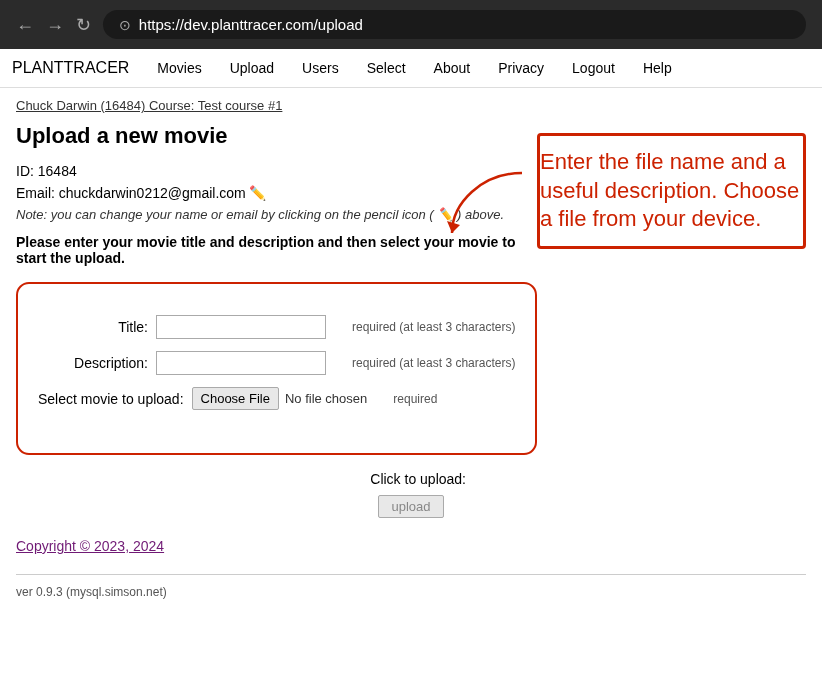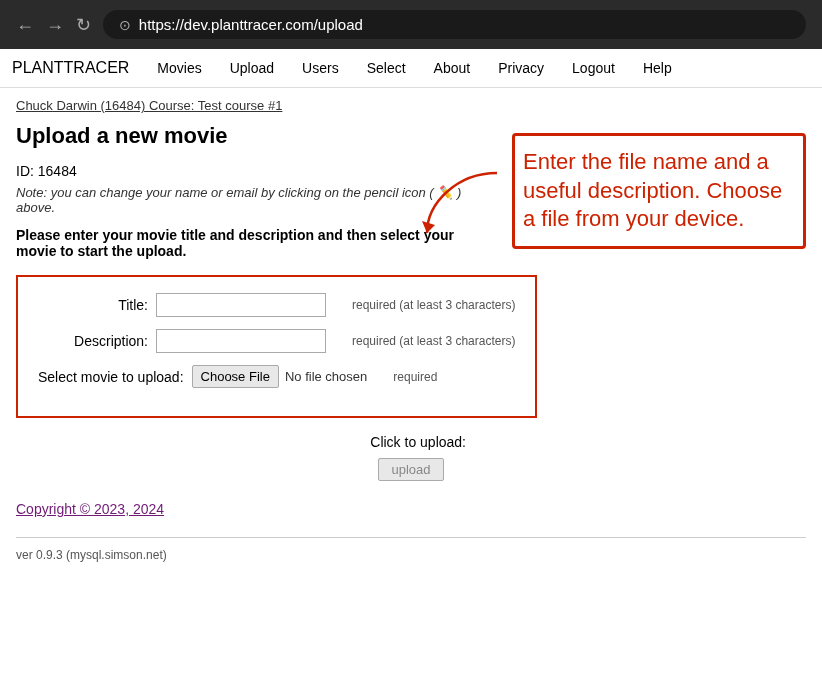--- a/index.html
+++ b/index.html
@@ -92,33 +92,33 @@
     }
 
     .instructions-bold {
       font-weight: bold;
       font-size: 14px;
       margin-bottom: 16px;
     }
     .callout-box {
       border: 3px solid #cc2200;
       border-radius: 4px;
-      padding: 12px 8px;
+      padding: 12px 0;
       font-size: 22px;
       line-height: 1.3;
       color: #cc2200;
       background: #fff;
-      width: 294px;
+      width: 269px;
     }
 
     
     .form-box {
       border: 2px solid #cc2200;
-      border-radius: 0;
-      padding: 16px 20px;
+      border-radius: 13px;
+      padding: 31px 20px;
       display: inline-block;
       margin-bottom: 16px;
       clear: both;
       min-width: 430px;
     }
     .form-row {
       display: flex;
       align-items: center;
       margin-bottom: 12px;
       gap: 8px;
@@ -237,20 +237,24 @@
     <svg width="90" height="80" style="position:absolute; left:-95px; top:30px;">
       <path d="M 80 10 C 40 10, 10 40, 10 70" stroke="#cc2200" stroke-width="2.5" fill="none"></path>
       <polygon points="10,70 5,58 18,62" fill="#cc2200"></polygon>
     </svg>
     <div class="callout-box">Enter the file name and a useful description. Choose a file from your device.</div>
   </div>
 
   <h1 class="page-title">Upload a new movie</h1>
 
   <div class="field-info">ID: 16484</div>
+  <div class="field-info">
+    <span>Email: chuckdarwin0212@gmail.com</span>
+    <span class="pencil-icon">✏️</span>
+  </div>
 
   <div class="note-italic">
     <span>Note: you can change your name or email by clicking on the pencil icon (</span>
     <span>✏️</span>
     <span>) above.</span>
   </div>
 
   <div class="instructions-bold">Please enter your movie title and description and then select your movie to start the upload.</div>
 
   

